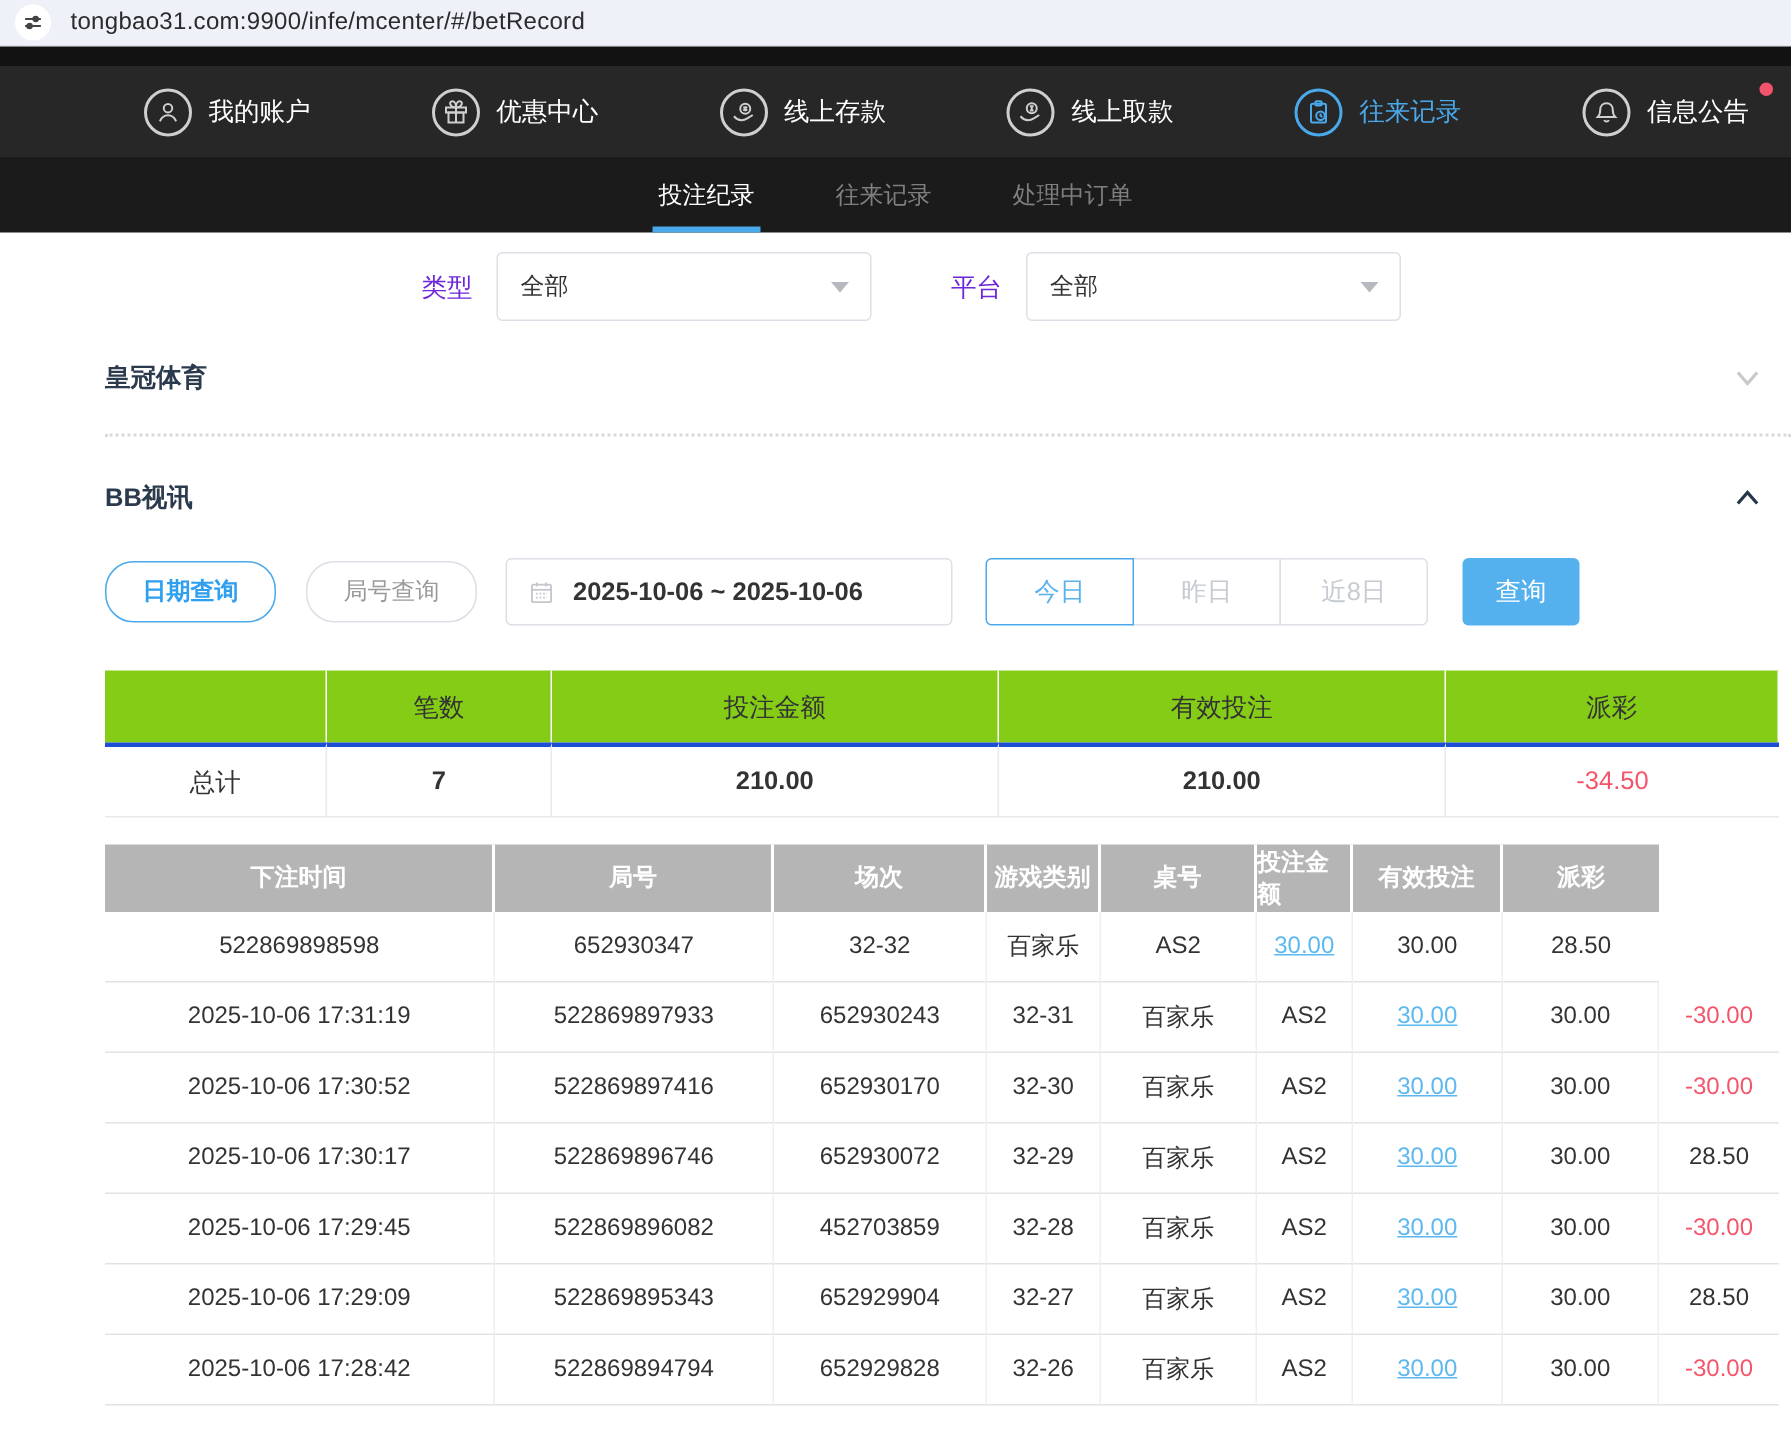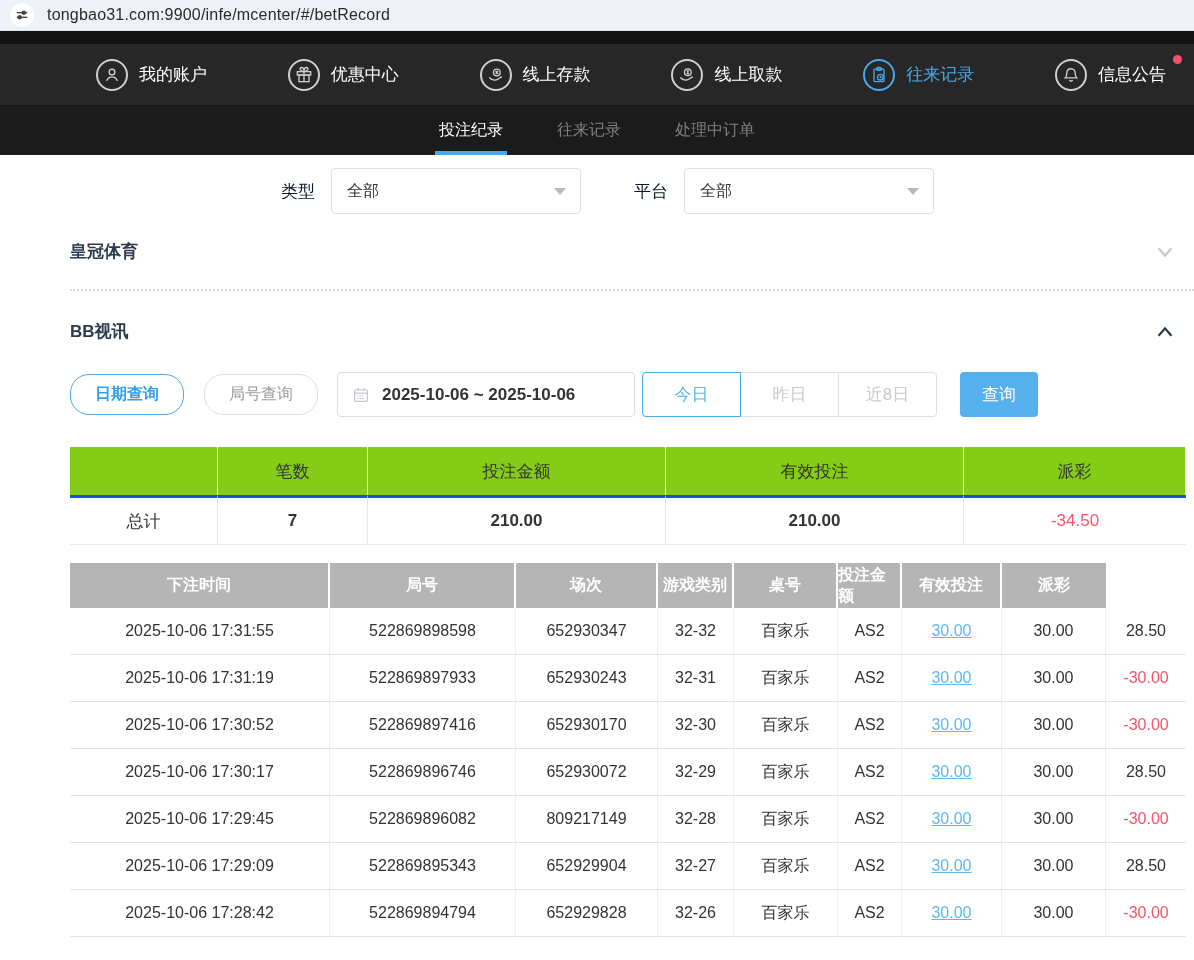--- a/index.html
+++ b/index.html
@@ -35,21 +35,21 @@
   .subtab { display:flex; align-items:center; font-size:16px; color:#7f7f7f;
     position:relative; cursor:pointer; padding:0 4px; }
   .subtab.active { color:#fff; }
   .subtab.active::after { content:""; position:absolute; left:0; right:0; bottom:0;
     height:4px; background:#4aa9ea; }
 
   
   .content { padding:0 8px 0 70px; }
 
   .filter-row { margin-top:13px; display:flex; align-items:center; padding-left:211px; }
-  .filter-label { font-size:17px; color:#0f172a; margin-right:16px; }
+  .filter-label { font-size:17px; color:#6d28d9; margin-right:16px; }
   .select-box { width:250px; height:46px; border:1px solid #dcdfe6; border-radius:4px;
     display:flex; align-items:center; justify-content:space-between; padding:0 14px 0 15px;
     background:#fff; cursor:pointer; }
   .select-value { font-size:16px; color:#333; }
   .caret-down { width:0; height:0; border-left:6px solid transparent;
     border-right:6px solid transparent; border-top:7px solid #b6b9c0; }
   .filter-gap { width:53px; }
 
   .section-head { display:flex; align-items:center; justify-content:space-between; }
   .section-head.first { margin-top:26px; }
@@ -65,21 +65,21 @@
   
   .toolbar { margin-top:29px; display:flex; align-items:center; }
   .pill { height:41px; padding:0 24px; border-radius:19px; background:#fff;
     display:flex; align-items:center; font-size:16px; cursor:pointer;text-align:center; }
   .pill.active { border:1px solid #4aa9ea; color:#2f9ff0; font-weight:bold; }
   .pill.idle { border:1px solid #dcdfe6; color:#9a9a9a; margin-left:20px; }
   .date-input { margin-left:19px; width:298px; height:45px; border:1px solid #dcdfe6;
     border-radius:4px; display:flex; align-items:center; padding:0 14px; cursor:pointer; }
   .date-input svg { stroke:#c4c6cc; fill:none; stroke-width:1.6; }
   .date-text { margin-left:12px; font-size:17px; color:#333; font-weight:600; }
-  .day-group { display:flex; margin-left:7px; }
+  .day-group { display:flex; margin-left:22px; }
   .day-btn { width:99px; height:45px; background:#fff; border:1px solid #dcdfe6;
     display:flex; align-items:center; justify-content:center; font-size:17px;
     color:#c6cad1; cursor:pointer; margin-left:-1px; }
   .day-btn:first-child { border-radius:4px 0 0 4px; margin-left:0; }
   .day-btn:last-child { border-radius:0 4px 4px 0; }
   .day-btn.active { border-color:#4aa9ea; color:#5db2ee; z-index:1; }
   .search-btn { margin-left:23px; width:78px; height:45px; background:#55b1ee;
     border:none; border-radius:4px; color:#fff; font-size:17px; cursor:pointer;
     display:flex; align-items:center; justify-content:center; }
 
@@ -274,21 +274,20 @@
       <div class="th">局号</div>
       <div class="th">场次</div>
       <div class="th">游戏类别</div>
       <div class="th">桌号</div>
       <div class="th">投注金额</div>
       <div class="th">有效投注</div>
       <div class="th">派彩</div>
     </div>
     <div id="bet-table-body">
         <div class="trow">
-          <div class="td">2025-10-06 17:31:55</div>
           <div class="td">522869898598</div>
           <div class="td">652930347</div>
           <div class="td">32-32</div>
           <div class="td">百家乐</div>
           <div class="td">AS2</div>
           <div class="td">
             <span class="amount-link">30.00</span>
           </div>
           <div class="td">30.00</div>
           <div class="td">28.50</div>
@@ -328,21 +327,21 @@
           <div class="td">AS2</div>
           <div class="td">
             <span class="amount-link">30.00</span>
           </div>
           <div class="td">30.00</div>
           <div class="td">28.50</div>
         </div>
         <div class="trow">
           <div class="td">2025-10-06 17:29:45</div>
           <div class="td">522869896082</div>
-          <div class="td">809217149</div>
+          <div class="td">452703859</div>
           <div class="td">32-28</div>
           <div class="td">百家乐</div>
           <div class="td">AS2</div>
           <div class="td">
             <span class="amount-link">30.00</span>
           </div>
           <div class="td">30.00</div>
           <div class="td neg">-30.00</div>
         </div>
         <div class="trow">

